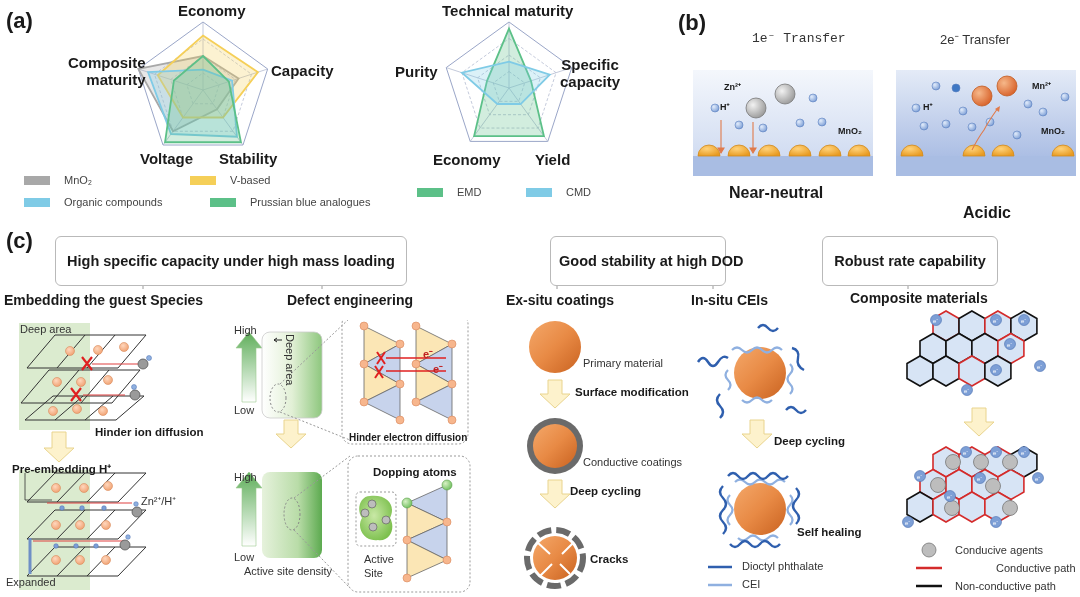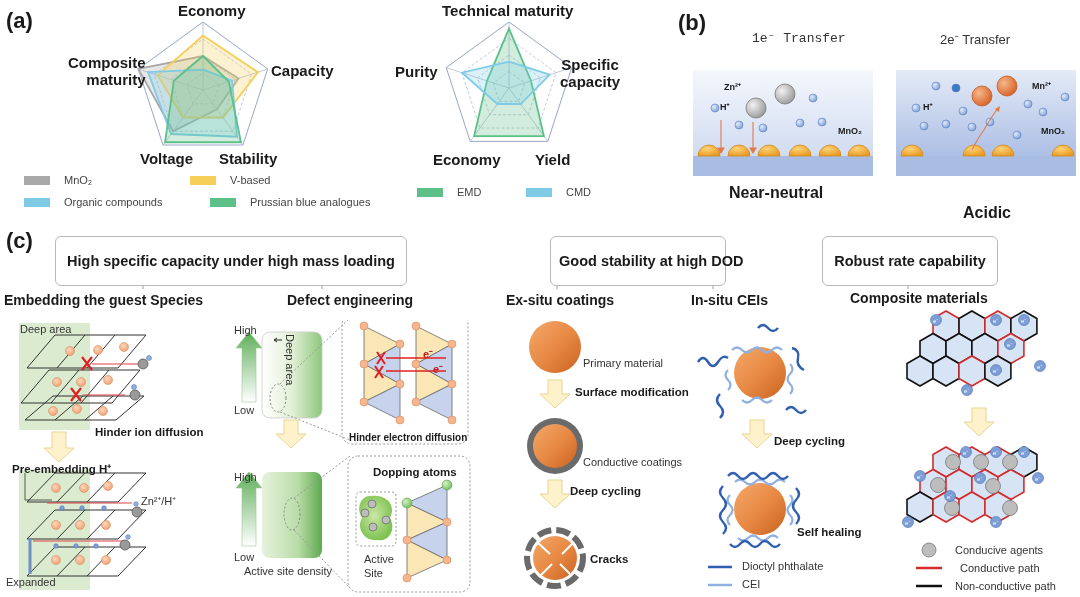--- a/index.html
+++ b/index.html
@@ -566,14 +566,14 @@
     </g>
     <g>
       <circle cx="116" cy="222" r="5.5" fill="#7d9fd6" stroke="#4a6fb0" stroke-width="0.6"></circle>
       <text x="113" y="224.5" font-size="6" fill="#fff">e⁻</text>
     </g>
     <circle cx="49" cy="250" r="7" fill="#bdbdbd" stroke="#777" stroke-width="0.8"></circle>
     <line x1="36" y1="268" x2="62" y2="268" stroke="#d42b2b" stroke-width="2.5"></line>
     <line x1="36" y1="286" x2="62" y2="286" stroke="#111111" stroke-width="2.5"></line>
   </svg>
 <div class="abs small" style="left:955px;top:544px;">Conducive agents</div>
-<div class="abs small" style="left:960px;top:562px;">Conductive path</div>
+<div class="abs small" style="left:996px;top:562px;">Conductive path</div>
 <div class="abs small" style="left:955px;top:580px;">Non-conductive path</div>
 
 </body></html>

